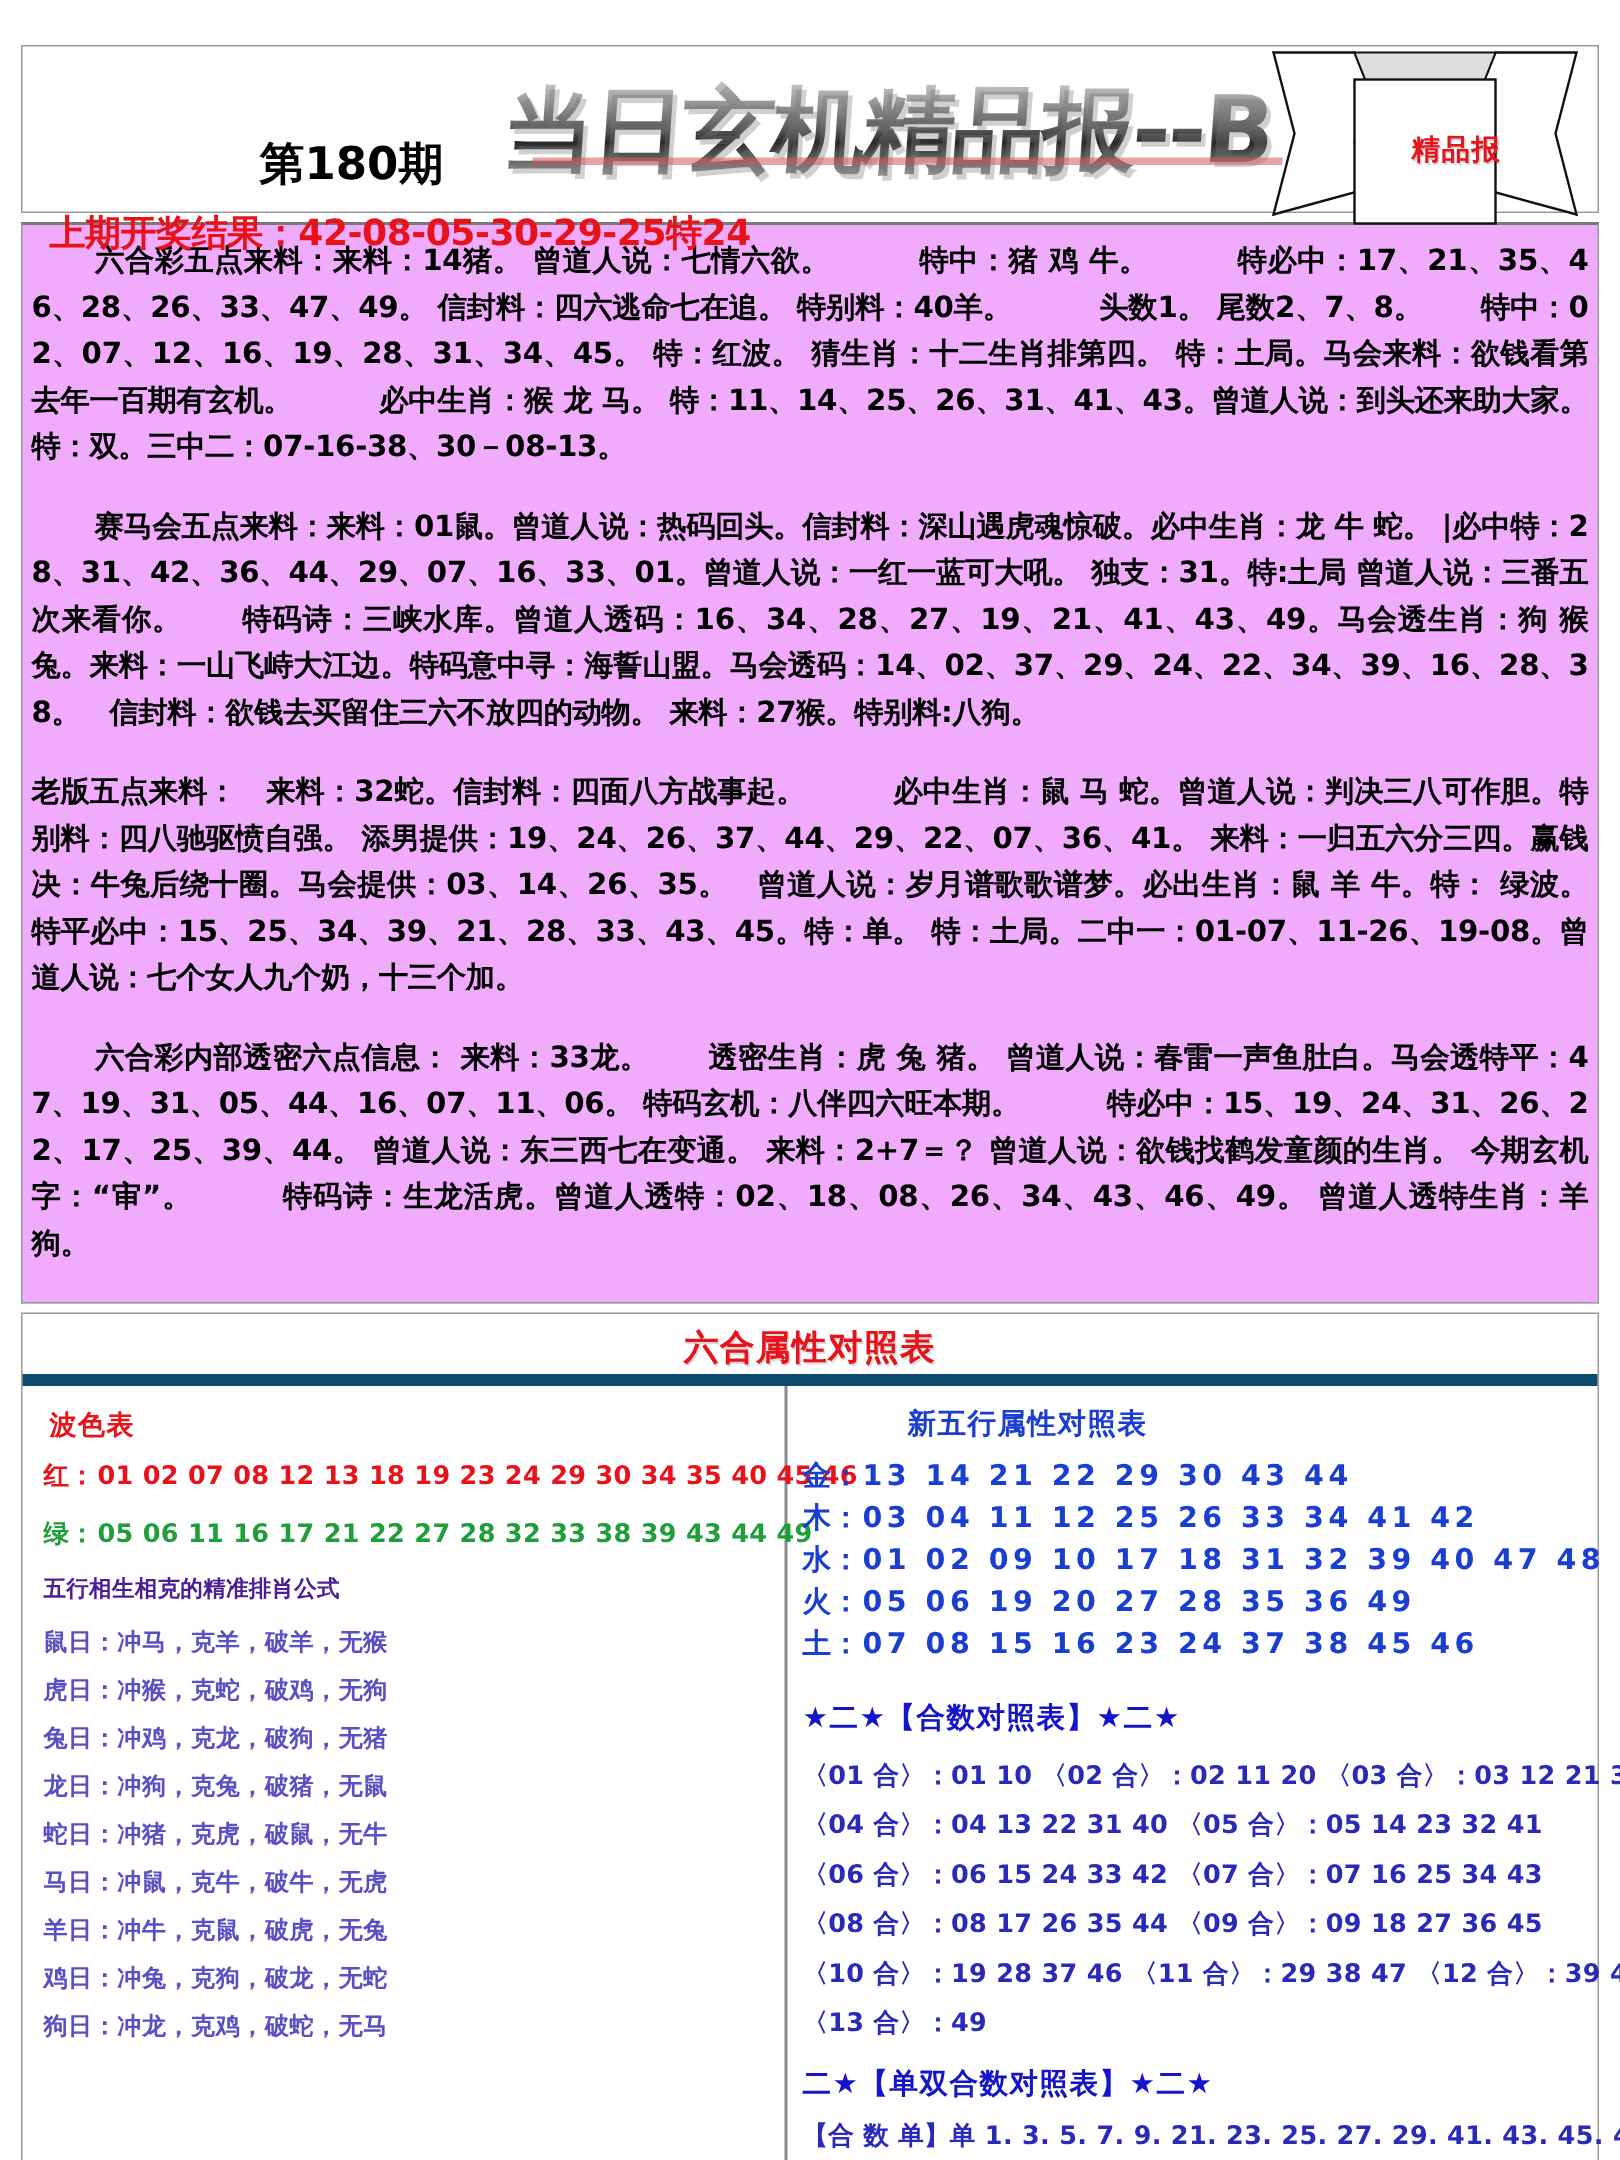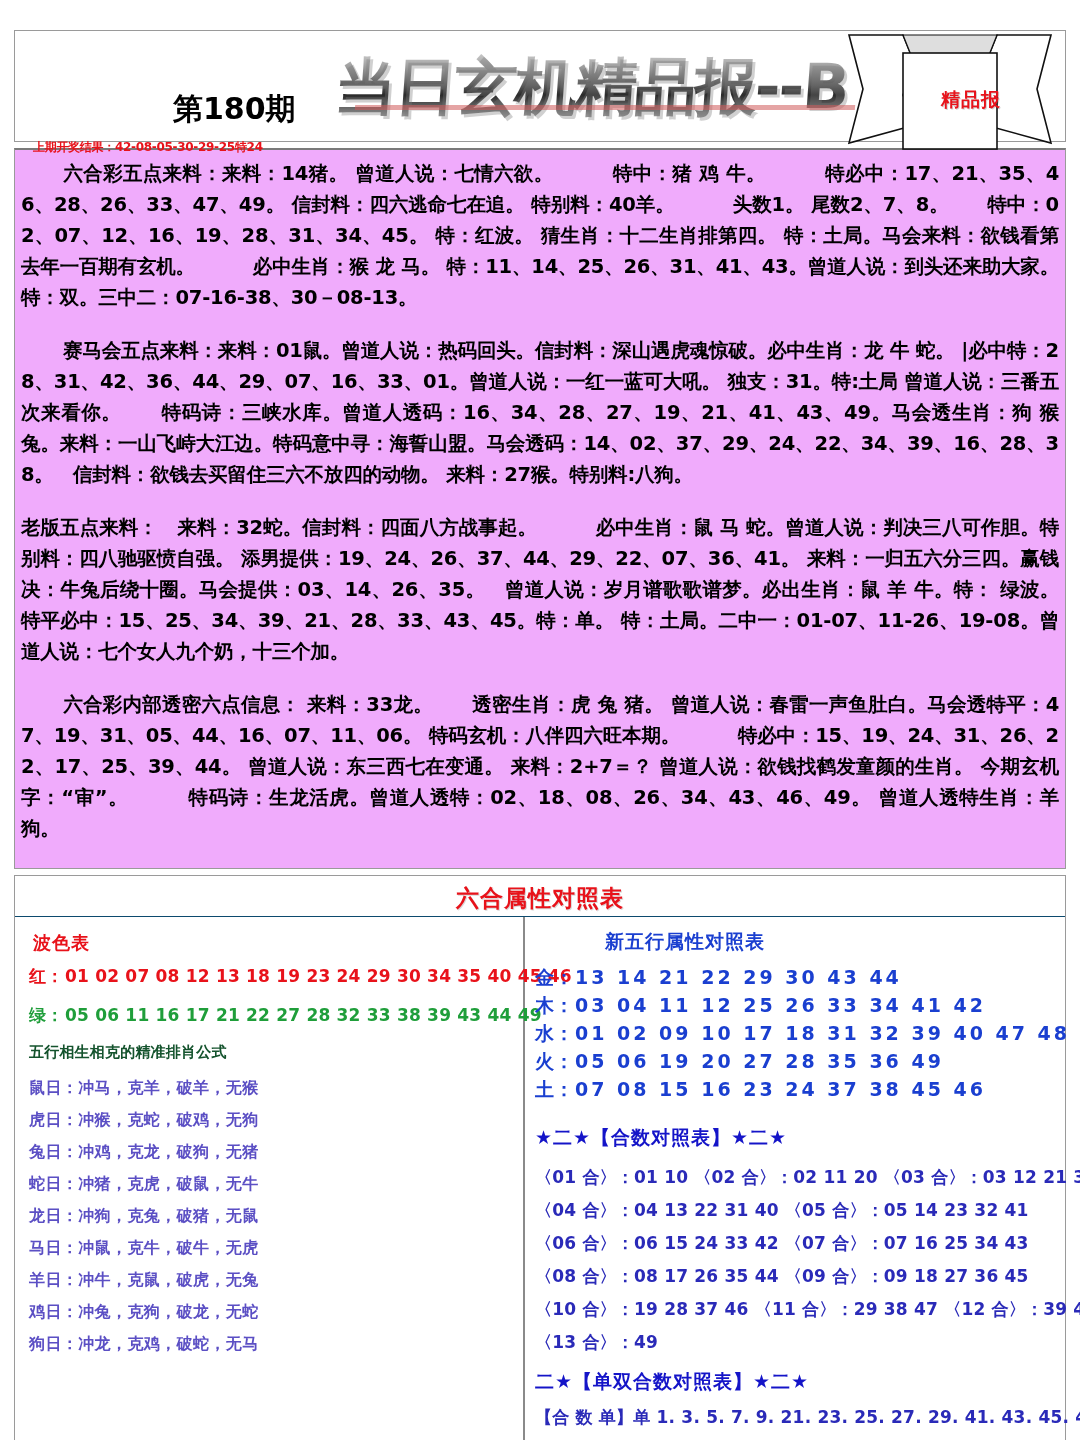--- a/index.html
+++ b/index.html
@@ -31,21 +31,21 @@
     font-size: 30px;
     font-weight: bold;
     color: #000;
     letter-spacing: 0px;
     font-family: "DejaVu Sans", "Liberation Sans", sans-serif;
   }
   .last-result {
     position: absolute;
     left: 18px;
     top: 108px;
-    font-size: 12px;
+    font-size: 24px;
     font-weight: bold;
     color: #e8121a;
     white-space: nowrap;
     z-index: 6;
     letter-spacing: -0.3px;
   }
   .logo-title {
     position: absolute;
     left: 320px;
     top: 6px;
@@ -119,21 +119,21 @@
   .para .ind { display:inline-block; width: 42px; }
 
   
   .attr-table {
     margin: 6px 14px 0 14px;
     border: 1px solid #9a9a9a;
     box-sizing: border-box;
     background: #fff;
   }
   .attr-title-row {
-    border-bottom: 1px solid #0c4a6e;
+    border-bottom: 8px solid #0c4a6e;
     height: 40px;
     position: relative;
     font-family: Liberation Mono, monospace;
   }
   .attr-title {
     position: absolute;
     left: 0; right: 0;
     top: 7px;
     text-align: center;
     font-size: 23px;
@@ -173,21 +173,21 @@
     white-space: nowrap;
   }
   .bose-row.red   { color: #e8121a; }
   .bose-row.blue  { color: #1a3fd0; }
   .bose-row.green { color: #1f9e3a; }
   .bose-row .lbl { display:inline-block; width: 36px; }
 
   .formula-title {
     font-size: 15px;
     font-weight: bold;
-    color: #14532d;
+    color: #4c1d95;
     margin: 4px 0 10px 0;
     letter-spacing: 0.2px;
   }
   .formula-row {
     font-size: 16px;
     font-weight: bold;
     color: #5b4fc4;
     line-height: 32px;
     letter-spacing: 0.4px;
     white-space: nowrap;
@@ -288,22 +288,22 @@
       </div>
       <div class="bose-row green">
         <span class="lbl">绿：</span><span>05 06 11 16 17 21 22 27 28 32 33 38 39 43 44 49</span>
       </div>
 
       <div class="formula-title">五行相生相克的精准排肖公式</div>
 
       <div class="formula-row">鼠日：冲马，克羊，破羊，无猴</div>
       <div class="formula-row">虎日：冲猴，克蛇，破鸡，无狗</div>
       <div class="formula-row">兔日：冲鸡，克龙，破狗，无猪</div>
+      <div class="formula-row">龙日：冲狗，克兔，破猪，无鼠</div>
       <div class="formula-row">蛇日：冲猪，克虎，破鼠，无牛</div>
-      <div class="formula-row">龙日：冲狗，克兔，破猪，无鼠</div>
       <div class="formula-row">马日：冲鼠，克牛，破牛，无虎</div>
       <div class="formula-row">羊日：冲牛，克鼠，破虎，无兔</div>
       <div class="formula-row">鸡日：冲兔，克狗，破龙，无蛇</div>
       <div class="formula-row">狗日：冲龙，克鸡，破蛇，无马</div>
 
     </div>
 
     <div class="attr-right">
       <div class="wx-title">新五行属性对照表</div>
 

